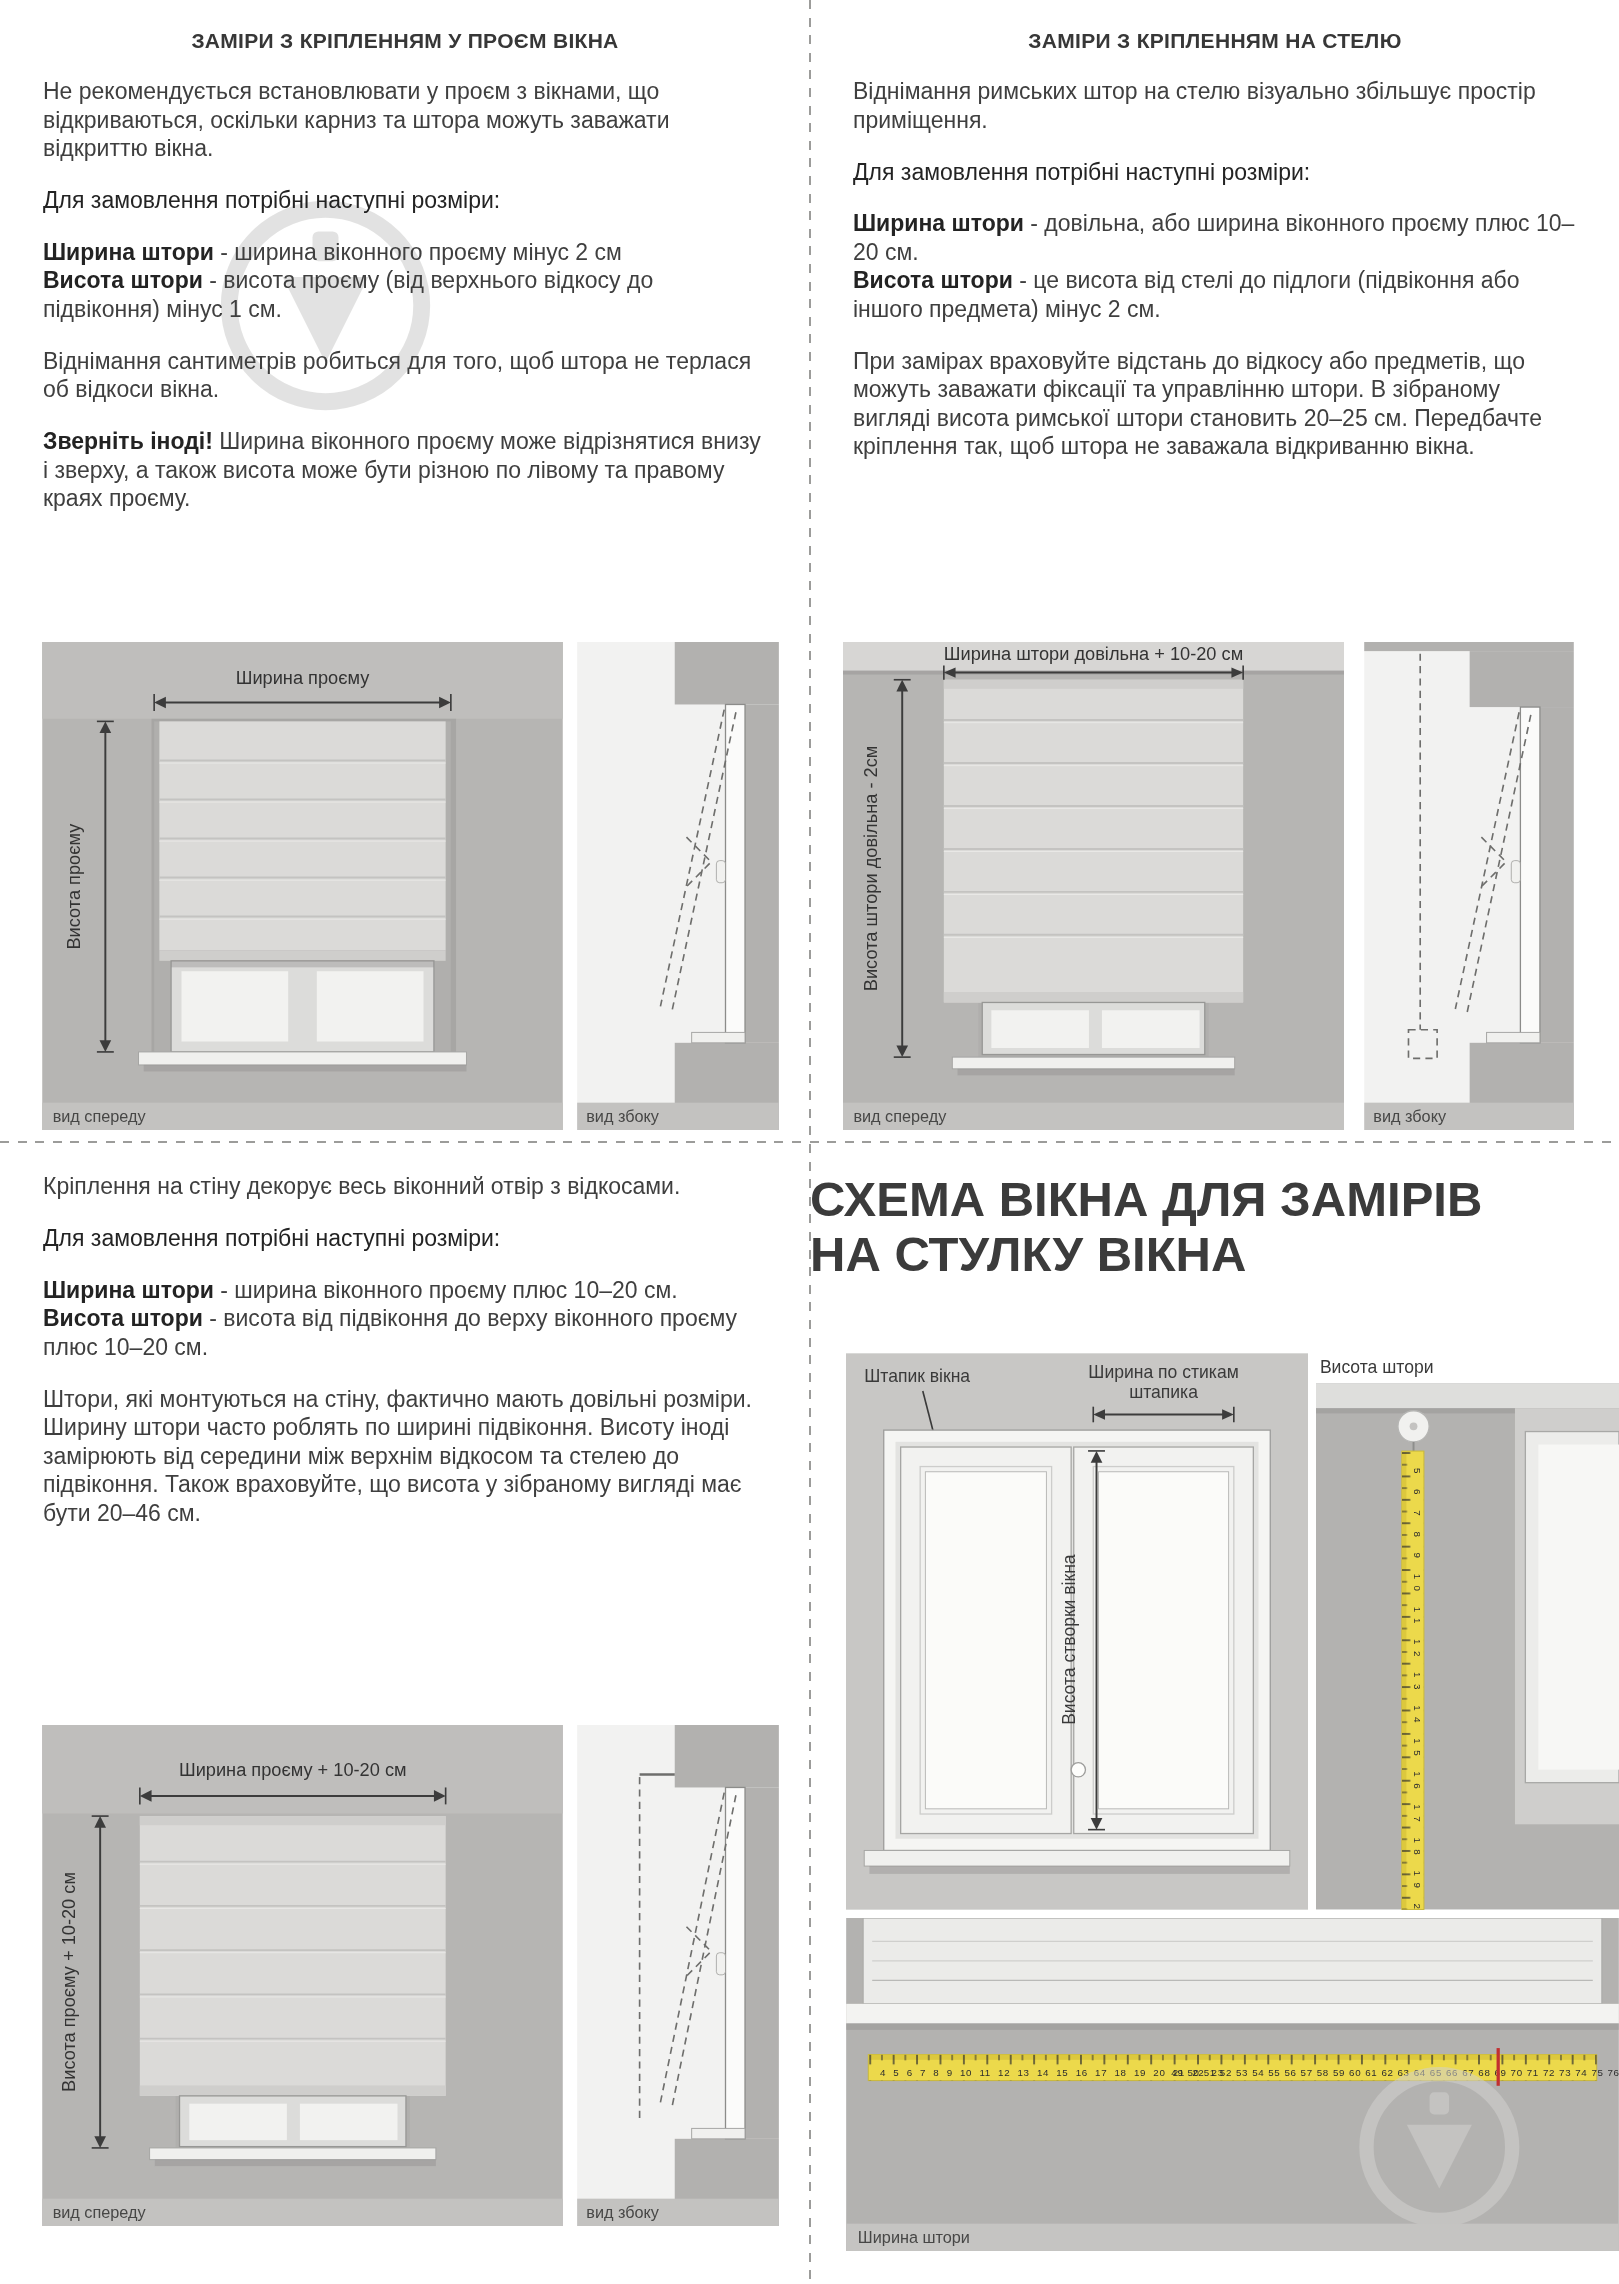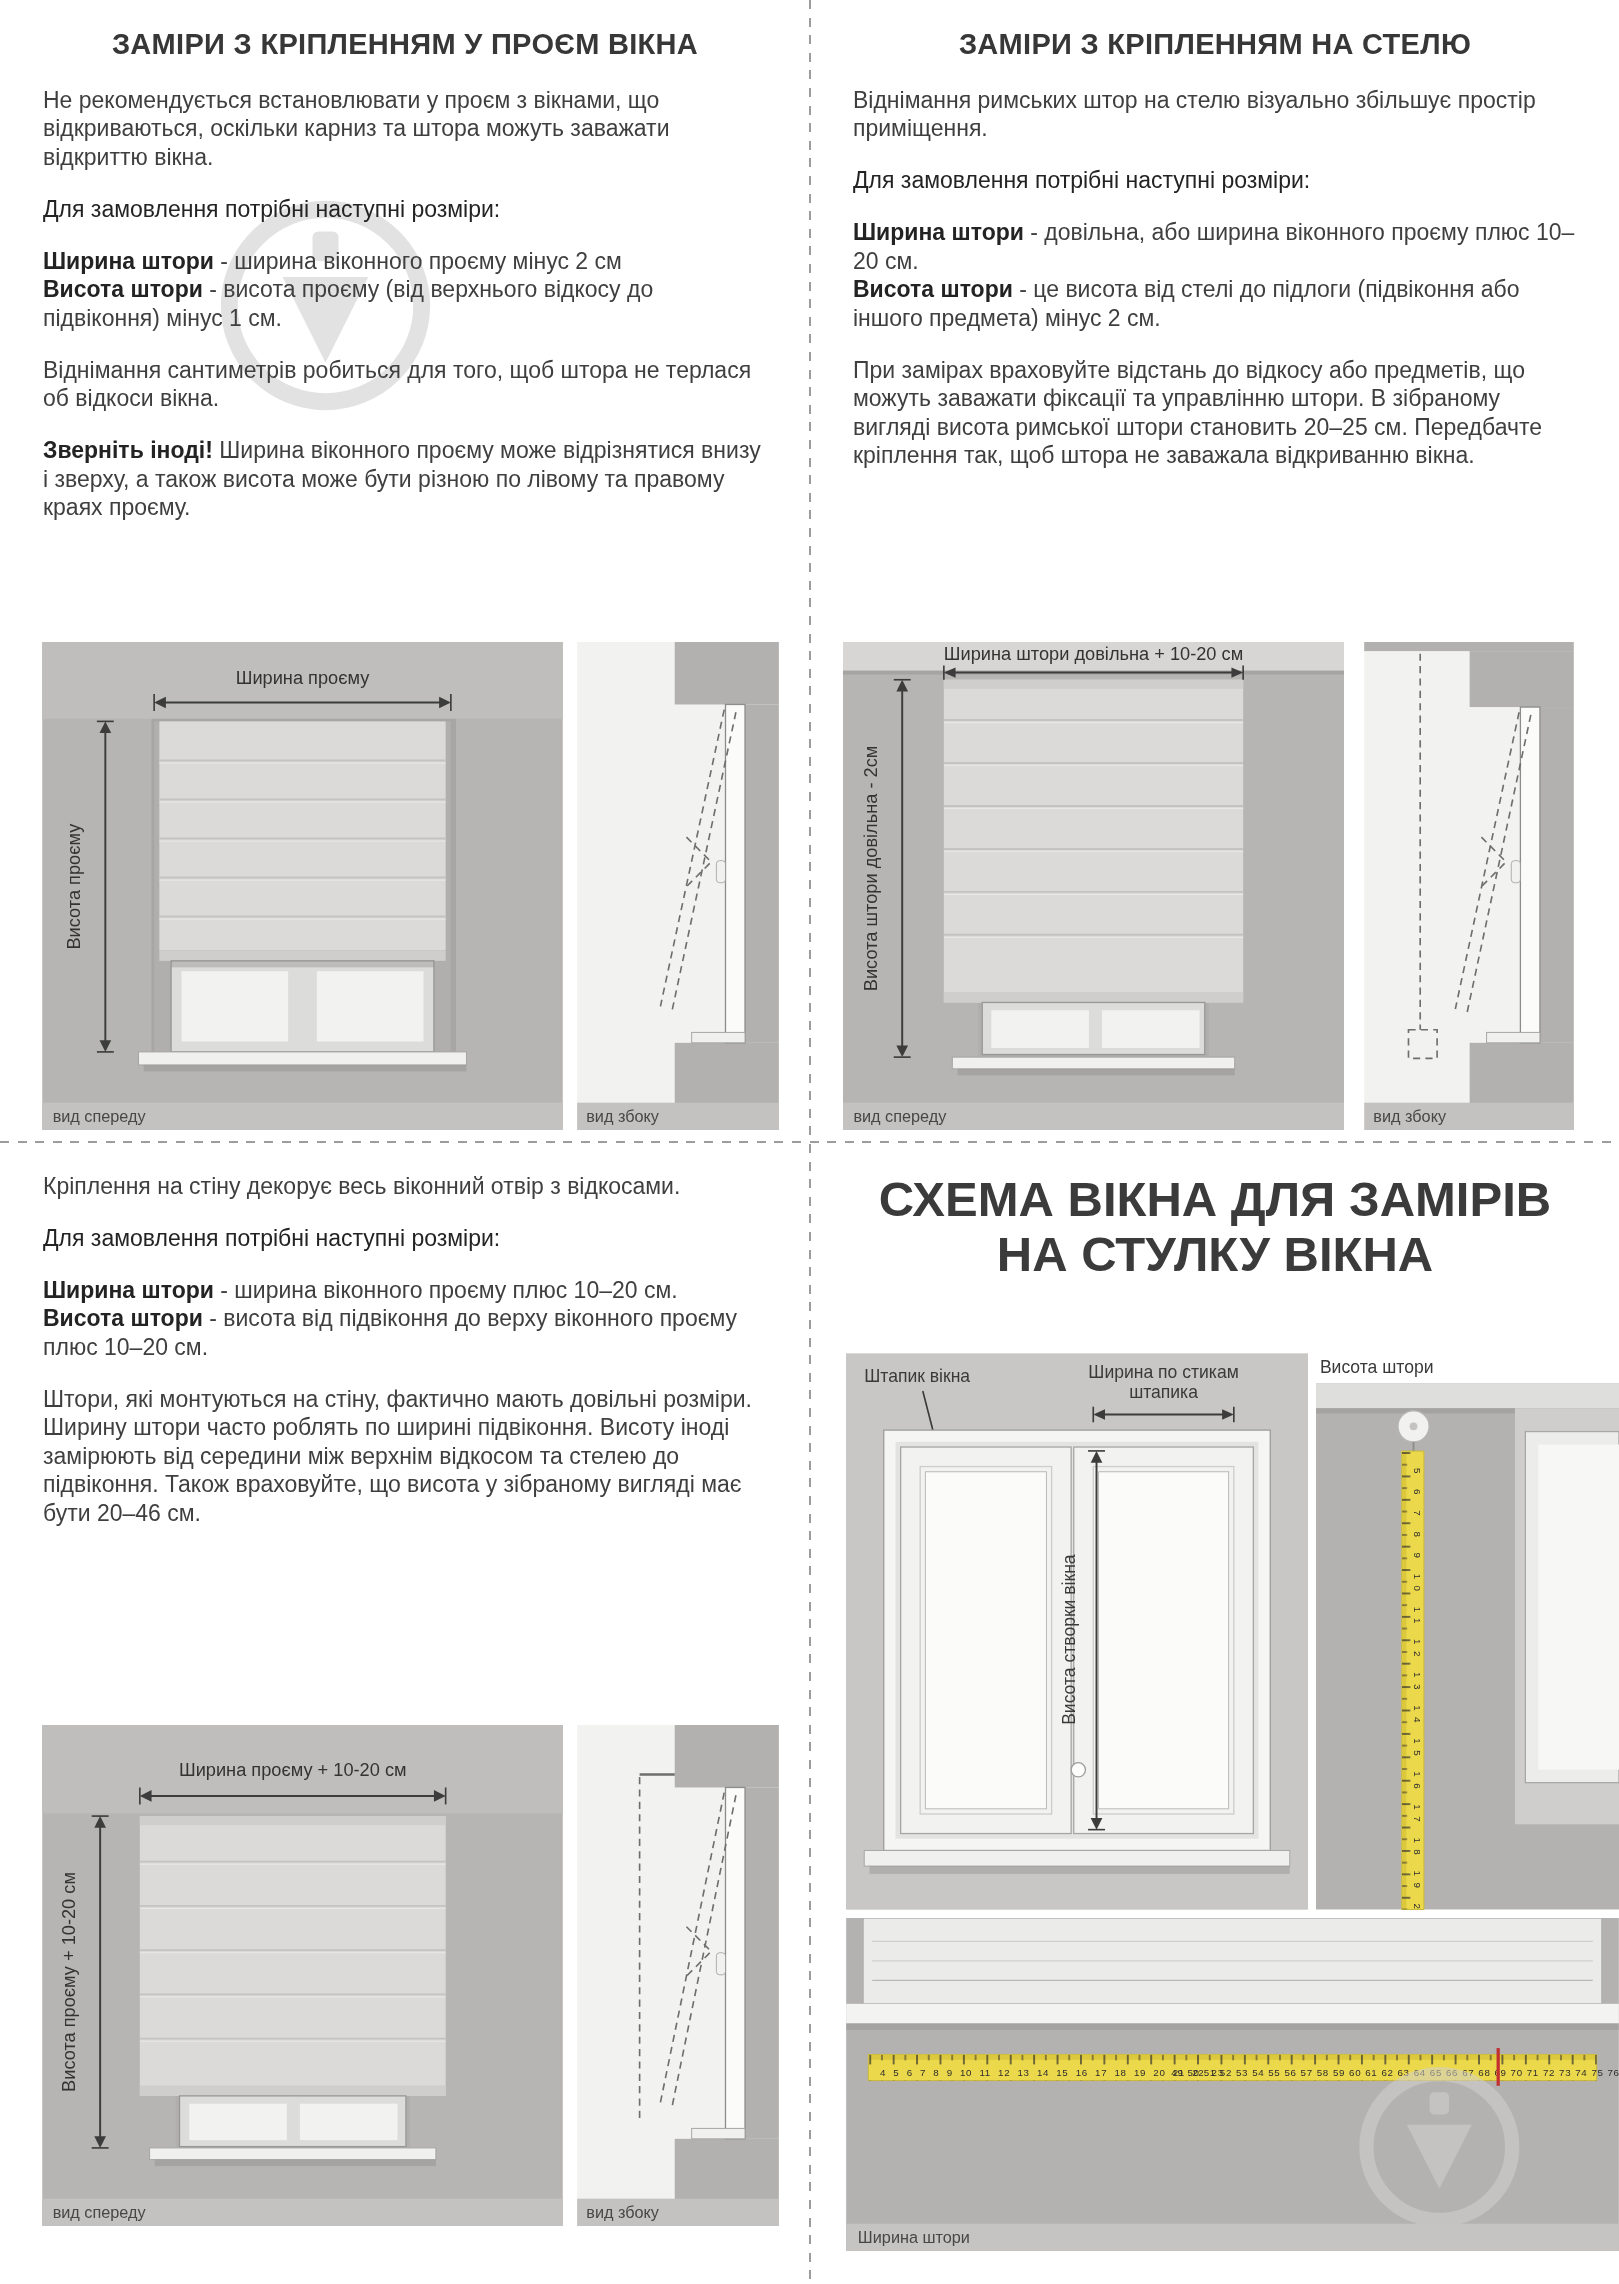--- a/index.html
+++ b/index.html
@@ -9,29 +9,29 @@
   .divider-v{position:absolute;left:809px;top:0;width:2px;height:2284px;
     background:repeating-linear-gradient(to bottom,#9c9c9a 0 9px,transparent 9px 17.6px)}
   .divider-h{position:absolute;left:0;top:1141px;width:1619px;height:2px;
     background:repeating-linear-gradient(to right,#9c9c9a 0 9px,transparent 9px 17.6px)}
   .quadrant{position:absolute;width:810px;overflow:hidden}
   .q1{left:0;top:0;height:1141px}
   .q2{left:810px;top:0;height:1141px}
   .q3{left:0;top:1143px;height:1141px}
   .q4{left:810px;top:1143px;height:1141px}
   .qcontent{position:relative;z-index:1;padding:29px 43px 0 43px}
-  .qtitle{font-size:29px;font-weight:bold;color:#373737;text-align:center;
+  .qtitle{font-size:21px;font-weight:bold;color:#373737;text-align:center;
     letter-spacing:0.3px;line-height:1.1;margin-bottom:25px}
   .para{font-size:23px;line-height:1.24;margin-bottom:23.4px;color:#3f3f3f}
   .lead{font-weight:bold;color:#232323}
   .heading{font-weight:normal;color:#232323}
   .diagram-row{position:absolute;display:flex;z-index:1}
   .watermark{position:absolute;z-index:0;opacity:.25}
   
-  .q4-title{position:absolute;left:0;top:29px;width:810px;text-align:center;
+  .q4-title{position:absolute;left:0;top:29px;width:810px;text-align:left;
     font-size:49px;font-weight:bold;color:#3b3b3b;line-height:1.13;z-index:1}
   .abs{position:absolute}
   
   svg{display:block}
   svg text{font-family:"Liberation Sans","DejaVu Sans",sans-serif;fill:#3a3a3a}
   .wall{fill:#b6b5b3}
   .walltop{fill:#bfbebc}
   .floor{fill:#c3c2c0}
   .recess{fill:#a7a6a4}
   .niche{fill:#b0afad}

